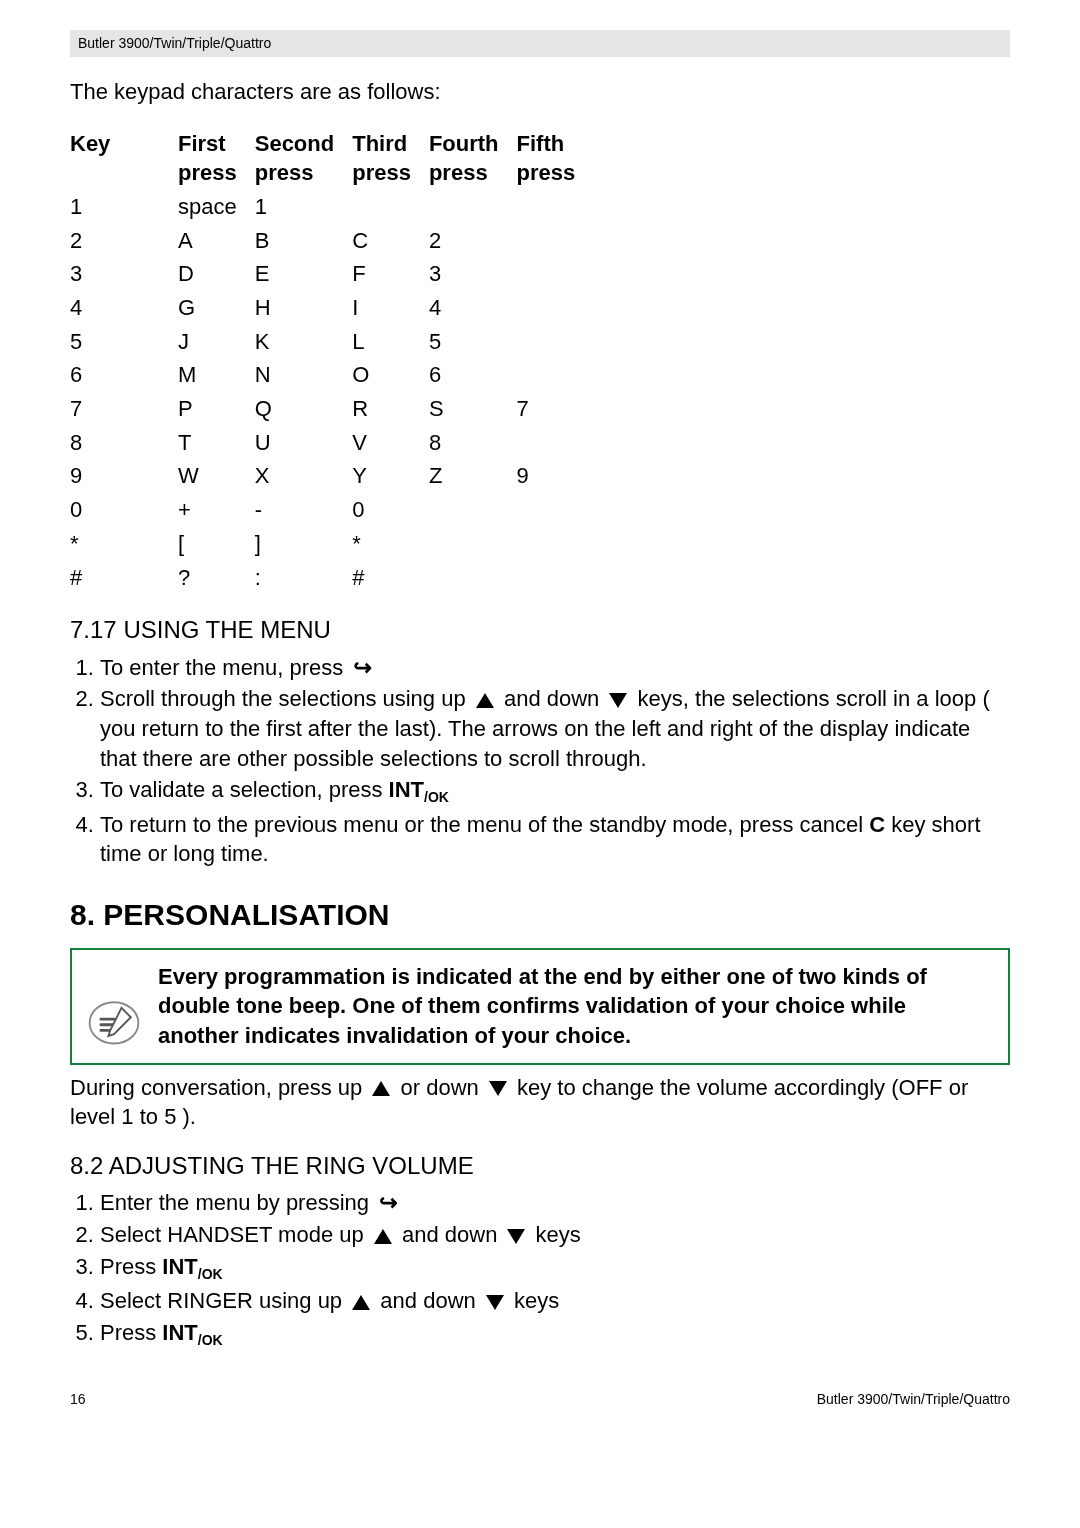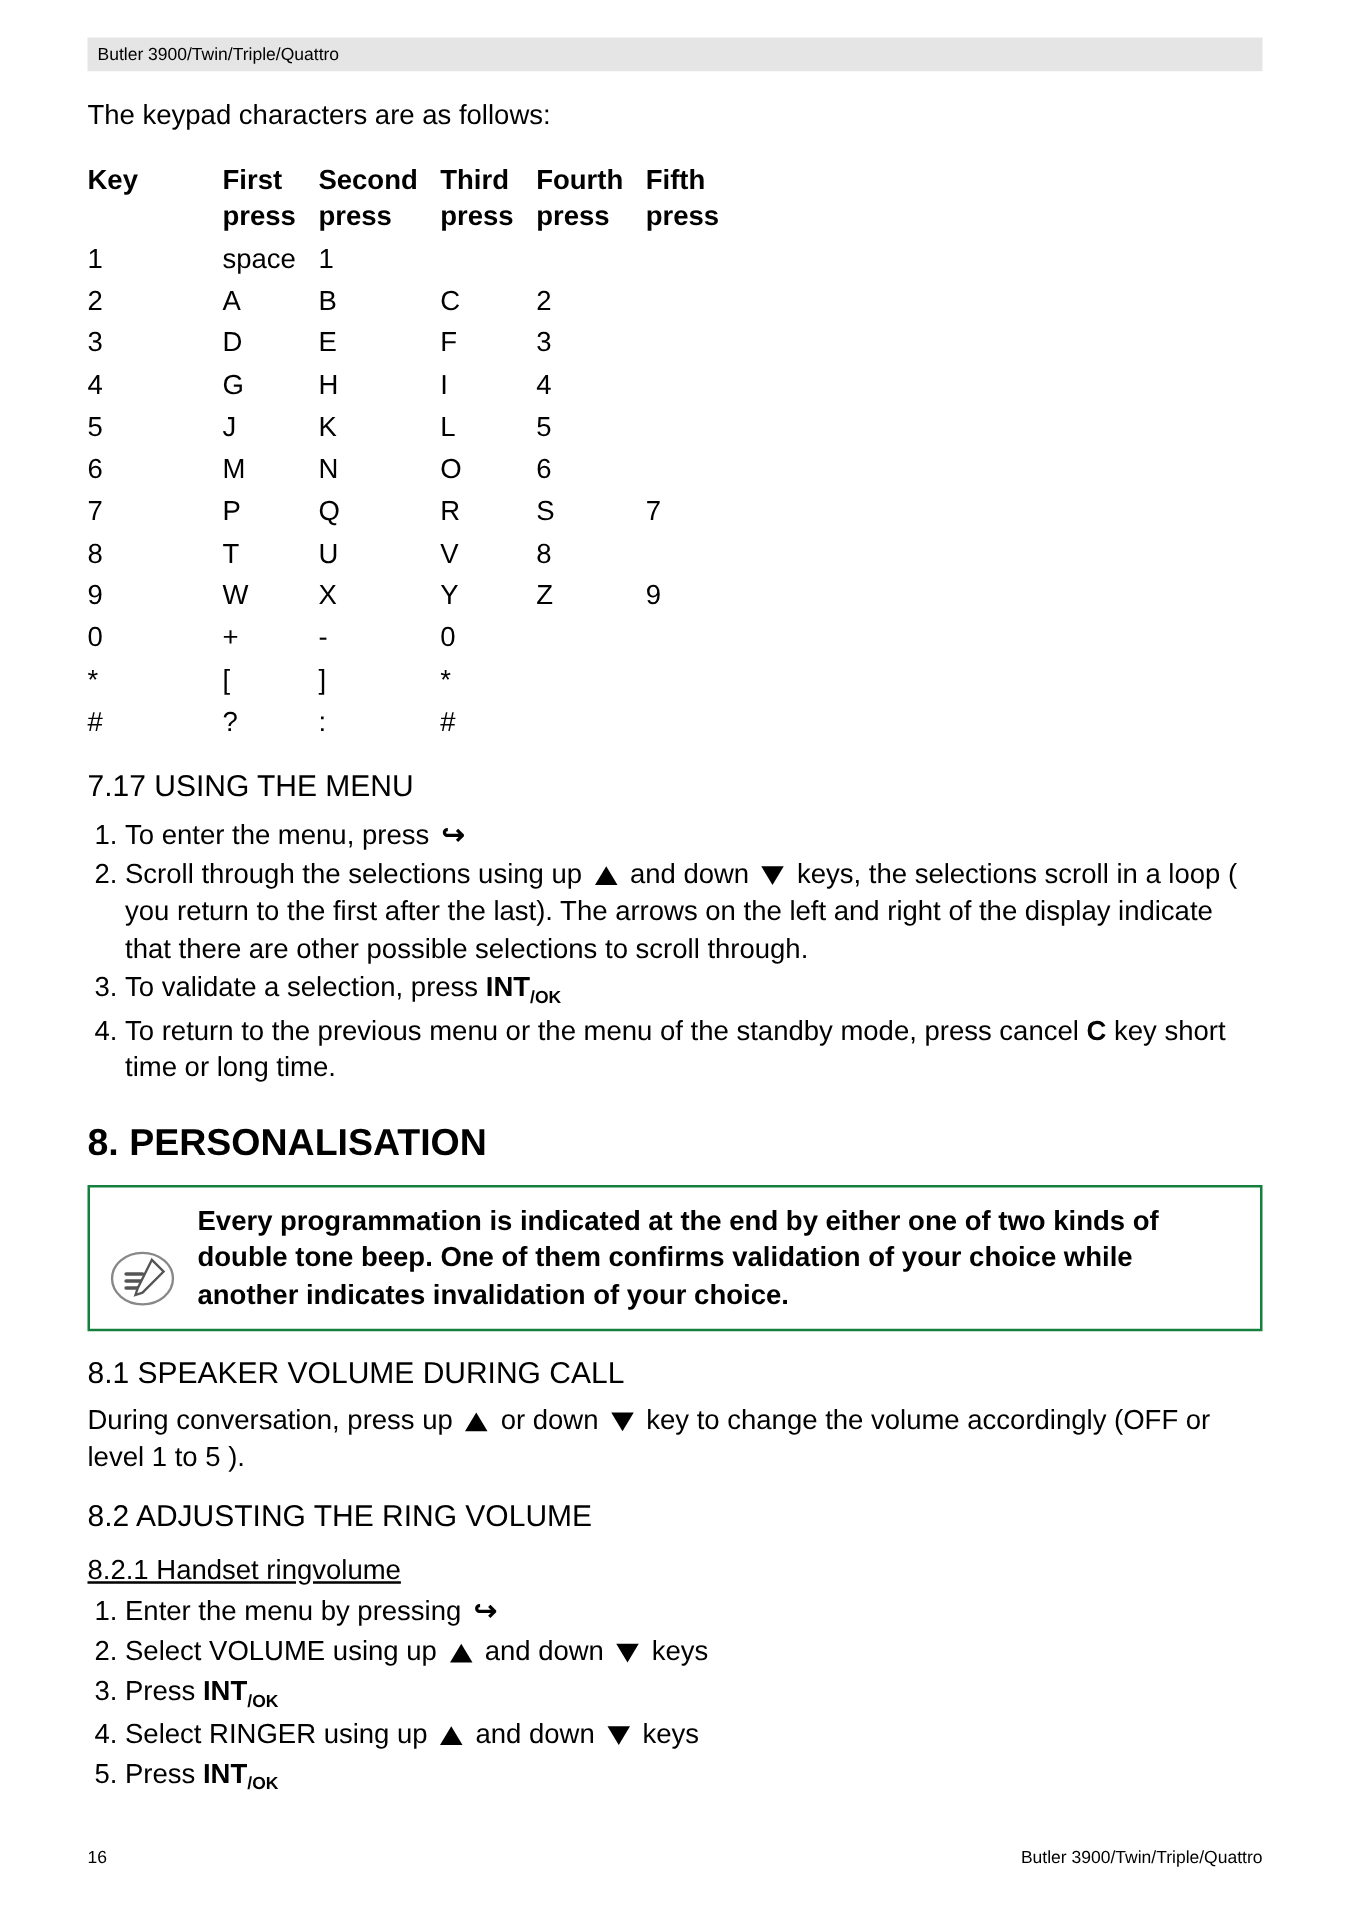--- a/index.html
+++ b/index.html
@@ -224,41 +224,37 @@
     <span class="hand-icon">
       <svg viewBox="0 0 64 64">
         <ellipse cx="32" cy="34" rx="26" ry="22" fill="none" stroke="#888" stroke-width="2"></ellipse>
         <path d="M18 30 h14 M18 36 h14 M18 42 h10" stroke="#555" stroke-width="3" fill="none" stroke-linecap="round"></path>
         <path d="M40 18 l10 10 -18 18 -6 2 2 -6 z" fill="#fff" stroke="#555" stroke-width="2"></path>
       </svg>
     </span>
     <div class="txt">Every programmation is indicated at the end by either one of two kinds of double tone beep. One of them confirms validation of your choice while another indicates invalidation of your choice.</div>
   </div>
 
-  <h2 class="sec">8.1  SPEAKER VOLUME DURING CALL</h2>
   <div>
     <span>During conversation, press up </span>
     <span class="tri-up"></span>
     <span> or down </span>
     <span class="tri-down"></span>
     <span> key to change the volume accordingly (OFF or level 1 to 5 ).</span>
   </div>
 
   <h2 class="sec">8.2  ADJUSTING THE RING VOLUME</h2>
 
-  <div style="margin-top:10px;">
-    <span class="u" style="text-decoration:underline;">8.2.1  Handset ringvolume</span>
-  </div>
   <ol class="numlist">
     <li>
       <span>Enter the menu by pressing </span>
       <span class="arrow-enter">↪</span>
     </li>
     <li>
-      <span>Select VOLUME using up </span>
+      <span>Select HANDSET mode up </span>
       <span class="tri-up"></span>
       <span> and down </span>
       <span class="tri-down"></span>
       <span> keys</span>
     </li>
     <li>
       <span>Press </span>
       <span class="intok"><span>INT</span><sub>/OK</sub></span>
     </li>
     <li>

